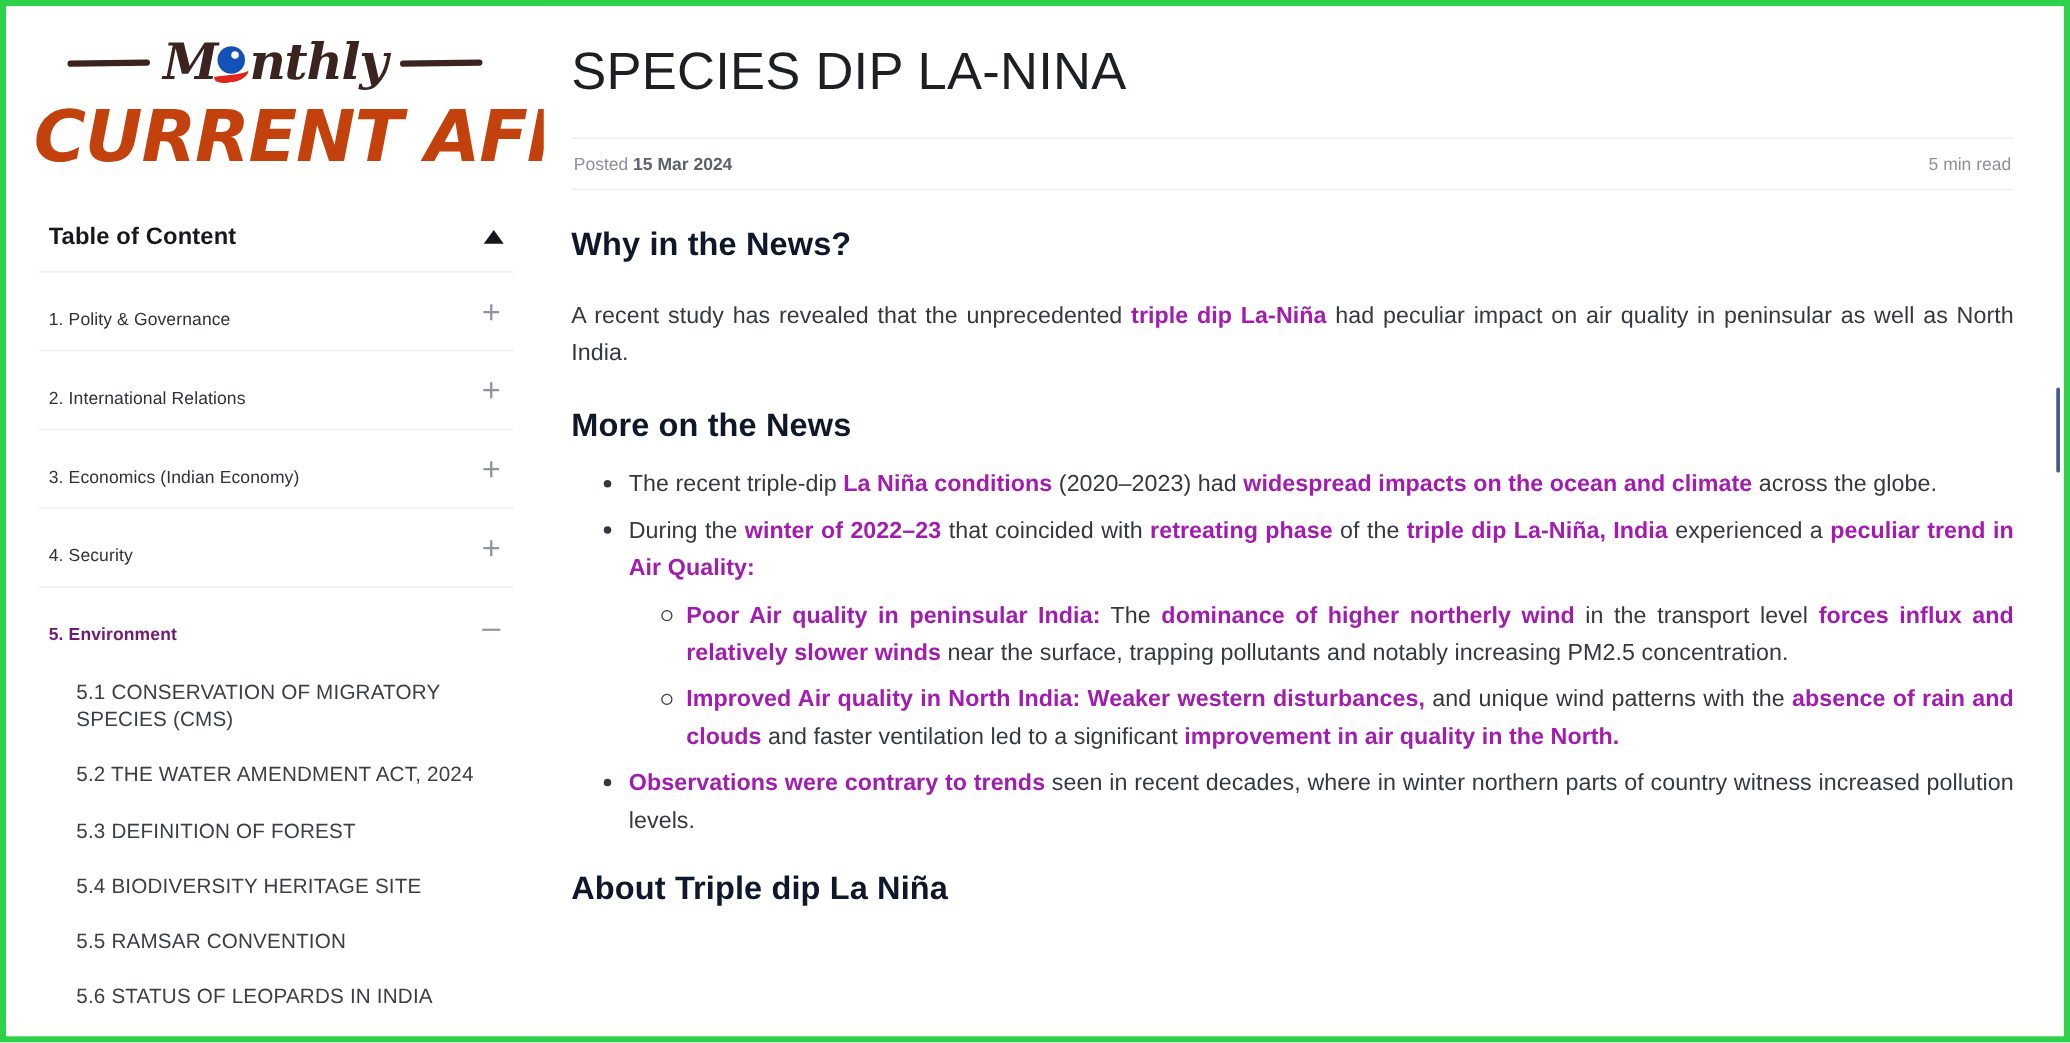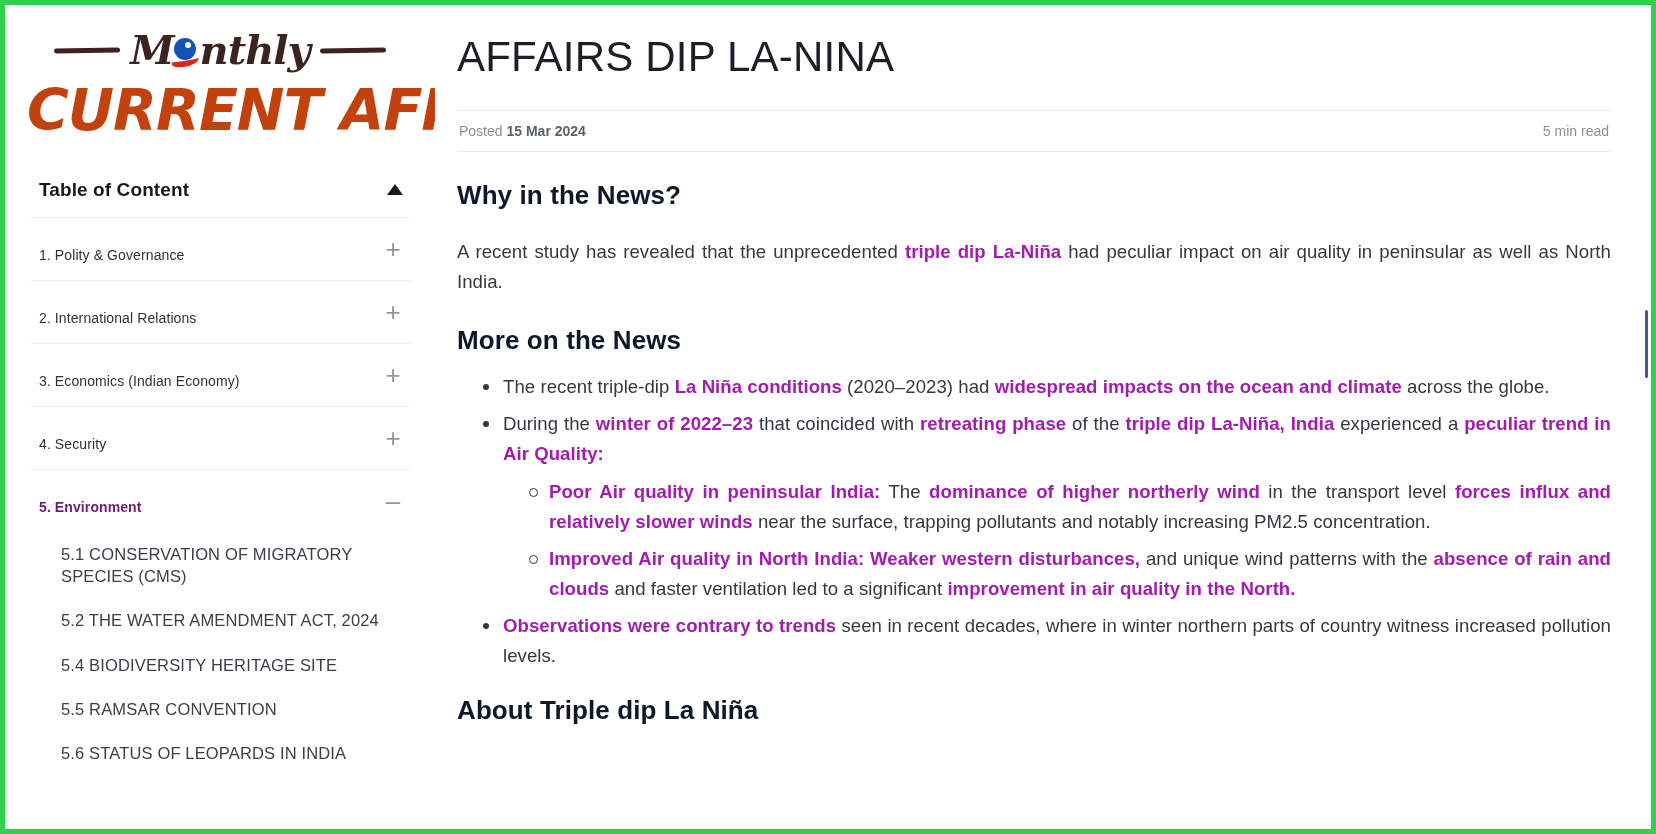--- a/index.html
+++ b/index.html
@@ -334,31 +334,32 @@
         </div>
 
         <div class="toc-row active">
           <span class="label">5. Environment</span>
           <span class="toc-sign">–</span>
         </div>
 
         <div class="sub-list">
           <div class="sub-item">5.1 CONSERVATION OF MIGRATORY SPECIES (CMS)</div>
           <div class="sub-item">5.2 THE WATER AMENDMENT ACT, 2024</div>
+          <div class="sub-item">5.3 DEFINITION OF FOREST</div>
           <div class="sub-item">5.4 BIODIVERSITY HERITAGE SITE</div>
           <div class="sub-item">5.5 RAMSAR CONVENTION</div>
           <div class="sub-item">5.6 STATUS OF LEOPARDS IN INDIA</div>
         </div>
 
       </nav>
     </aside>
 
     <main id="article">
 
-      <h1 class="article-title">AFFAIRS DIP LA-NINA</h1>
+      <h1 class="article-title">SPECIES DIP LA-NINA</h1>
 
       <div class="meta-row">
         <span class="posted"><span>Posted</span> <strong>15 Mar 2024</strong></span>
         <span class="readtime">5 min read</span>
       </div>
 
       <h2 class="section-head">Why in the News?</h2>
 
       <p class="body-text"><span>A recent study has revealed that the unprecedented </span><b>triple dip La-Niña</b><span> had peculiar impact on air quality in peninsular as well as North India.</span></p>
 

